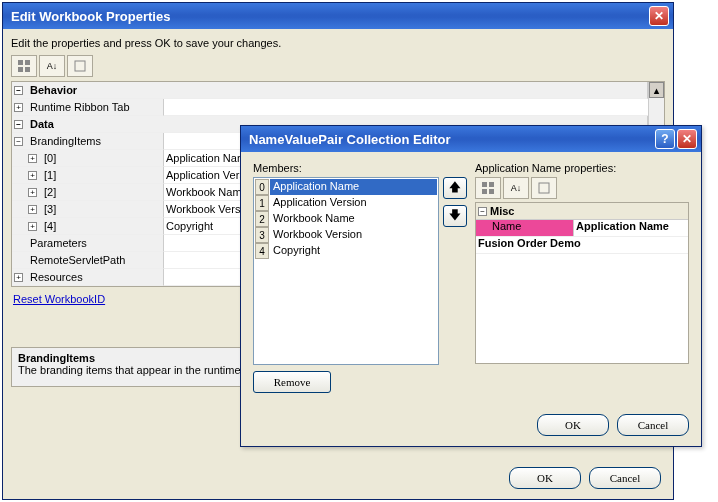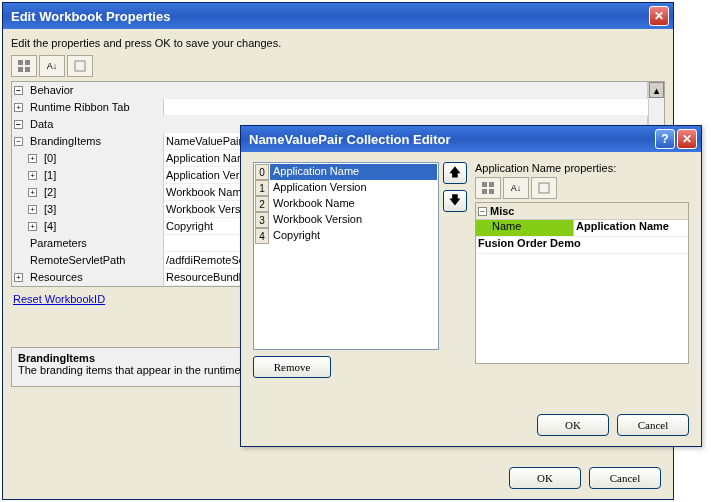--- a/index.html
+++ b/index.html
@@ -107,21 +107,21 @@
   }
   .desc-panel .dtitle{font-weight:bold;}
   .parent-btn-row{
     position:absolute; right:12px; bottom:10px;
     display:flex;gap:8px;
   }
   .win-btn{
     min-width:72px;height:22px;
     border:1px solid #003c74;
     background:linear-gradient(#fff,#e8e8e0);
-    border-radius:4px;
+    border-radius:9px;
     cursor:pointer;
     font-family:Tahoma;font-size:11px;
   }
 
   
   .child-dialog{
     position:absolute;
     left:240px; top:125px;
     width:462px; height:322px;
     border:1px solid #0a246a;
@@ -166,28 +166,28 @@
     cursor:pointer;font-family:Tahoma;font-size:11px;
   }
   .rpg-toolbar{display:flex;gap:2px;margin-bottom:3px;}
   .prop-grid{
     border:1px solid #aca899;background:#fff;
     height:162px;overflow:hidden;
   }
   .pg-cat{display:flex;background:#ece9d8;height:17px;align-items:center;padding:0 2px;gap:3px;border-bottom:1px solid #ccc;}
   .pg-cat .catname{font-weight:bold;}
   .pg-row{display:flex;height:17px;border-bottom:1px solid #eee;}
-  .pg-key{padding:0 8px 0 16px;background:#84cc16;border-right:1px solid #ccc;}
+  .pg-key{padding:0 8px 0 16px;background:#ec4899;border-right:1px solid #ccc;}
   .pg-val{flex:1;padding:0 2px;font-weight:bold;}
   .child-btns{
     position:absolute;right:12px;bottom:10px;display:flex;gap:8px;
   }
   .col-key1{width:152px;}
   .col-pgkey{width:98px;}
-  .bold{font-weight:normal;}
+  .bold{font-weight:bold;text-align:right;}
 </style>
 </head>
 <body>
 
 <div class="parent-dialog">
   <div class="titlebar">
     <span class="title-text">Edit Workbook Properties</span>
     <div class="close-btn">✕</div>
   </div>
   <div class="parent-body">
@@ -298,20 +298,21 @@
 <div class="child-dialog">
   <div class="titlebar">
     <span class="title-text">NameValuePair Collection Editor</span>
     <div class="help-btn">?</div>
     <div class="close-btn">✕</div>
   </div>
   <div class="child-body">
     <div class="panes">
 
       <div class="lpane">
+        <div class="pane-label">Members:</div>
         <div class="member-row">
           <div class="member-list">
             <div class="mi sel">
                 <div class="idx">0</div>
                 <div class="mlabel">Application Name</div>
               </div>
             <div class="mi">
                 <div class="idx">1</div>
                 <div class="mlabel">Application Version</div>
               </div>

